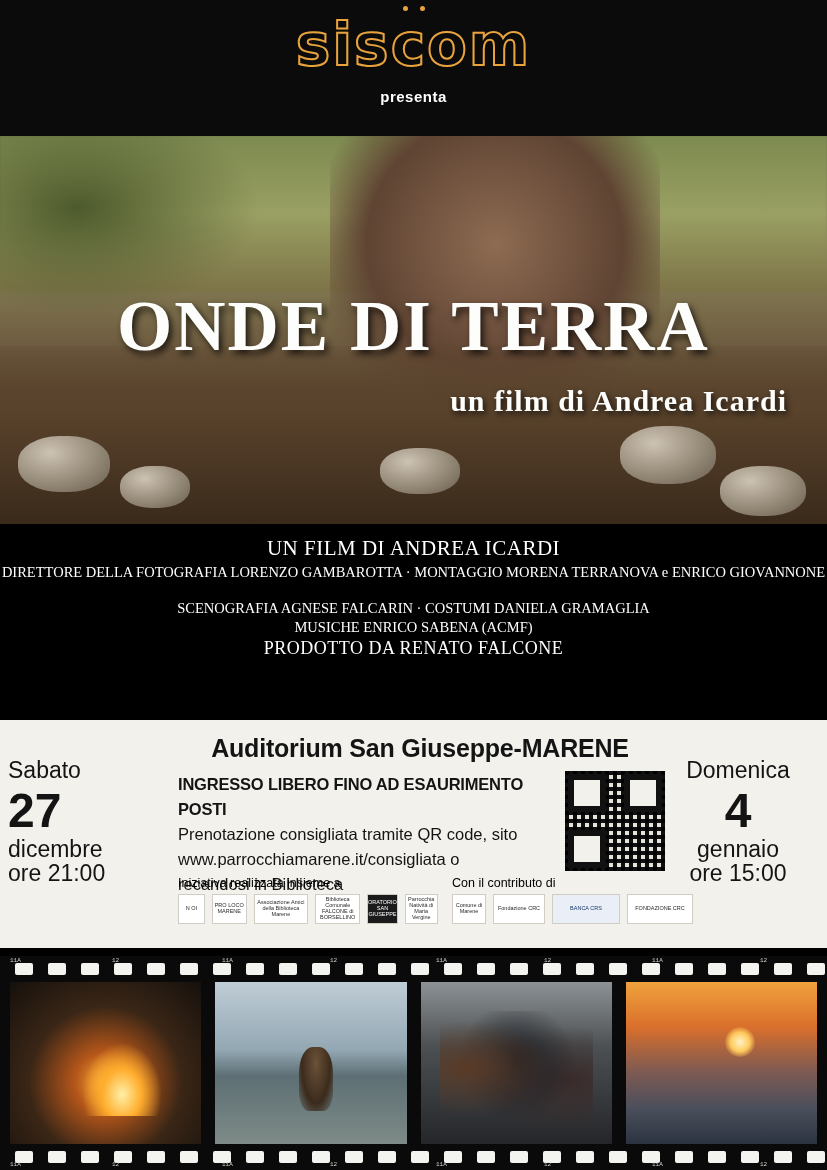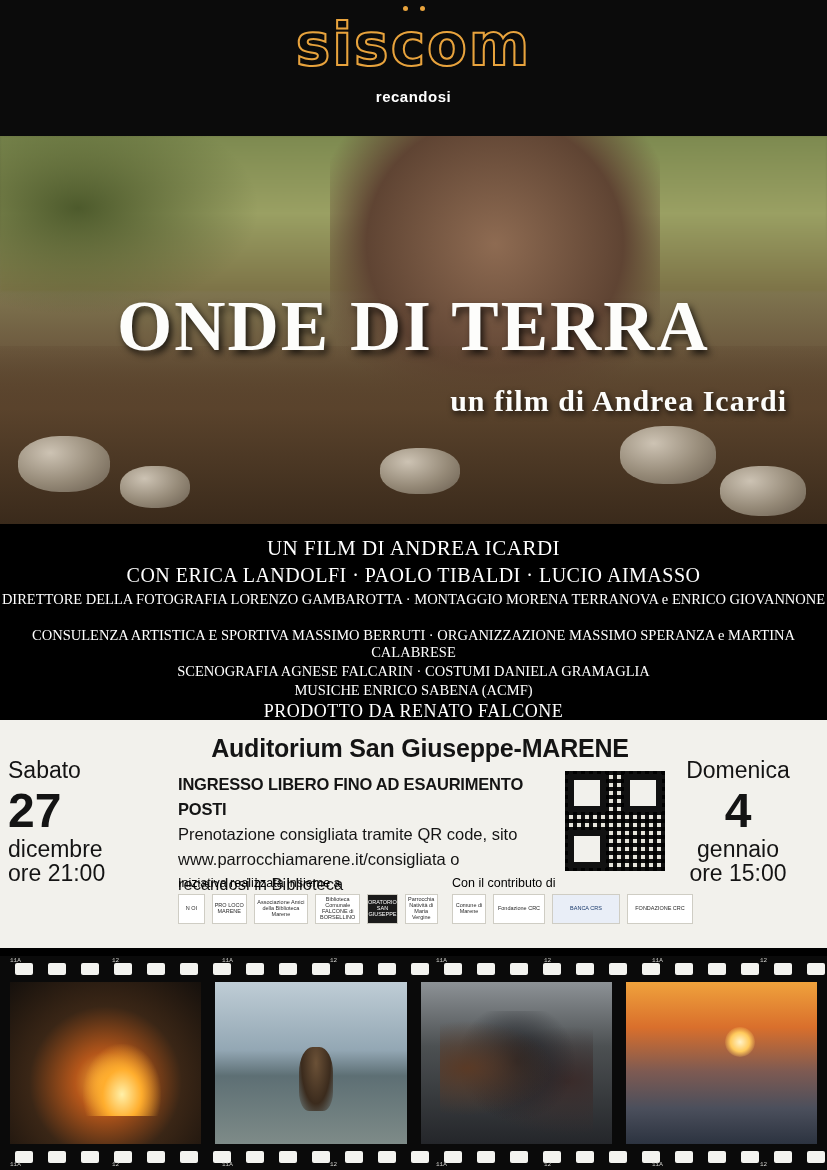--- a/index.html
+++ b/index.html
@@ -352,42 +352,40 @@
 <body>
 
 <div id="poster">
 
   <div class="top-band">
     <div class="brand-logo">siscom</div>
     <div class="brand-dots">
         <span></span>
         <span></span>
       </div>
-    <div class="presenta">recandosi</div>
+    <div class="presenta">presenta</div>
   </div>
 
   <div class="hero">
     <div class="hero-sky"></div>
     <div class="hero-trees"></div>
     <div class="hero-woman"></div>
     <div class="hero-ground"></div>
     <div class="hero-rock" style="left:18px;top:300px;width:92px;height:56px;"></div>
     <div class="hero-rock" style="left:120px;top:330px;width:70px;height:42px;"></div>
     <div class="hero-rock" style="left:380px;top:312px;width:80px;height:46px;"></div>
     <div class="hero-rock" style="left:620px;top:290px;width:96px;height:58px;"></div>
     <div class="hero-rock" style="left:720px;top:330px;width:86px;height:50px;"></div>
     <div class="title-main">ONDE DI TERRA</div>
     <div class="title-sub">un film di Andrea Icardi</div>
   </div>
 
   <div class="credits">
     <div class="c1">UN FILM DI ANDREA ICARDI</div>
-    <div class="c2">CON ERICA LANDOLFI · PAOLO TIBALDI · LUCIO AIMASSO</div>
     <div class="c4">DIRETTORE DELLA FOTOGRAFIA LORENZO GAMBAROTTA · MONTAGGIO MORENA TERRANOVA e ENRICO GIOVANNONE</div>
-    <div class="c5">CONSULENZA ARTISTICA E SPORTIVA MASSIMO BERRUTI · ORGANIZZAZIONE MASSIMO SPERANZA e MARTINA CALABRESE</div>
     <div class="c6">SCENOGRAFIA AGNESE FALCARIN · COSTUMI DANIELA GRAMAGLIA</div>
     <div class="c7">MUSICHE ENRICO SABENA (ACMF)</div>
     <div class="c8">PRODOTTO DA RENATO FALCONE</div>
   </div>
 
   <div class="info">
 
     <div class="venue">Auditorium San Giuseppe-MARENE</div>
 
     <div class="date-left">

